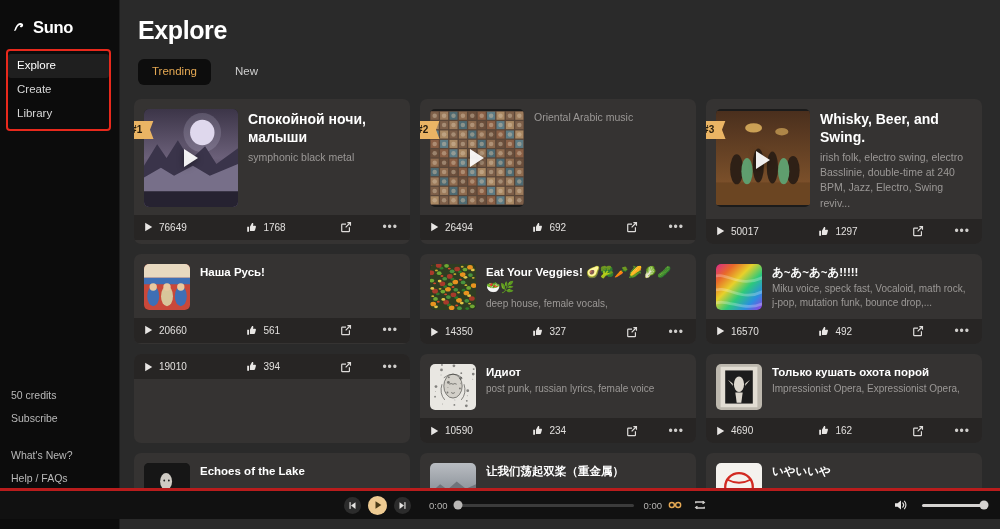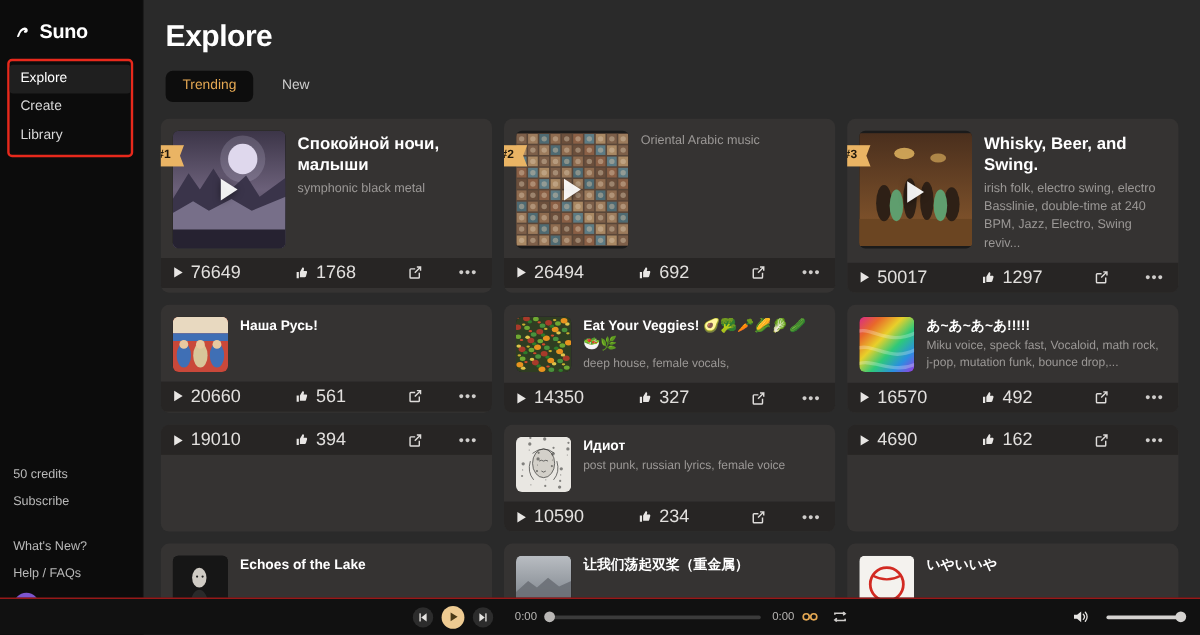--- a/index.html
+++ b/index.html
@@ -134,34 +134,34 @@
   }
   .card.featured .track-tags { font-size: 10.5px; }
   .card.compact .track-tags { font-size: 10px; }
 
   .card-footer {
     background: #272524;
     display: flex; align-items: center;
     padding: 5px 10px; gap: 0;
     height: 25px;
   }
-  .stat { display: flex; align-items: center; gap: 6px; color: #e2e0de; font-size: 15px; }
+  .stat { display: flex; align-items: center; gap: 6px; color: #e2e0de; font-size: 10px; }
   .stat.plays { flex: 0 0 40%; }
   .stat.likes { flex: 0 0 32%; }
   .foot-icon { flex: 0 0 14%; display: flex; justify-content: center; }
   .foot-icon.last { flex: 1 1 auto; justify-content: flex-end; padding-right: 2px; }
   .foot-icon svg, .stat svg { display: block; }
   .dots { color: #cfcdcb; font-size: 12px; letter-spacing: 1px; line-height: 1; }
 
   
   .player {
-    position: absolute; left: 0; bottom: 0;
+    position: absolute; left: 0; bottom: 10px;
     width: 1000px; height: 31px;
     background: #111111;
-    border-top: 1px solid #b91c1c;
+    border-top: 3px solid #b91c1c;
     display: flex; align-items: center;
     padding: 0 14px; gap: 0; z-index: 20;
   }
   .player-left-pad { flex: 0 0 330px; }
   .transport { display: flex; align-items: center; gap: 7px; }
   .tbtn {
     width: 17px; height: 17px; border-radius: 50%;
     background: #2c2c2c; display: flex; align-items: center; justify-content: center;
   }
   .tbtn.play { background: #eecb92; width: 19px; height: 19px; }
@@ -924,20 +924,42 @@
                   <path d="M11 7.4v4.2a.8.8 0 01-.8.8H2.8a.8.8 0 01-.8-.8V4.4a.8.8 0 01.8-.8H7"></path>
                   <path d="M8.6 1.8h3.6v3.6M12.2 1.8L6.6 7.4"></path>
                 </svg>
               </span>
       <span class="foot-icon last">
                 <span class="dots">•••</span>
               </span>
     </div>
           </div>
           <div class="card compact">
+    <div class="card-body">
+
+      <div class="thumb-wrap">
+        <div class="thumb small">
+                  <svg viewBox="0 0 100 100">
+                    <rect width="100" height="100" fill="#bdb8ae"></rect>
+                    <rect x="10" y="6" width="80" height="88" fill="#e2ddd3"></rect>
+                    <rect x="20" y="14" width="60" height="72" fill="#1c1c1c"></rect>
+                    <g fill="#ded9cf">
+                      <ellipse cx="50" cy="44" rx="11" ry="17"></ellipse>
+                      <path d="M36 42l-10-8 11 14zM64 42l10-8-11 14z"></path>
+                      <path d="M42 62h16l-3 22H45z"></path>
+                    </g>
+                  </svg>
+                </div>
+
+      </div>
+      <div class="card-text">
+        <div class="track-title">Только кушать охота порой</div>
+        <div class="track-tags">Impressionist Opera, Expressionist Opera,</div>
+      </div>
+    </div>
 
     <div class="card-footer">
       <span class="stat plays">
         <span>
                   <svg width="9" height="10" viewBox="0 0 10 12">
                     <path d="M1 .8v10.4L9.5 6z" fill="#e8e6e4"></path>
                   </svg>
                 </span>
                 <span>4690</span>
       </span>

